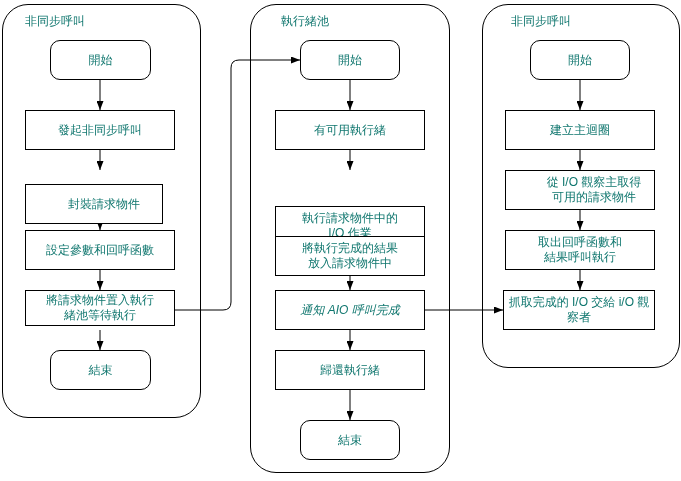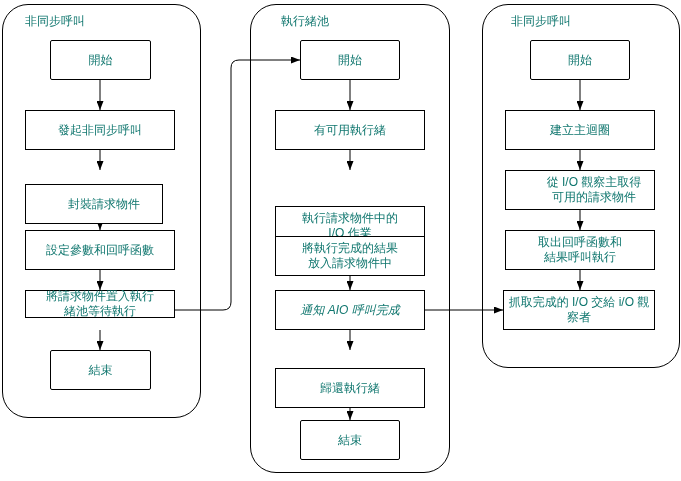--- a/index.html
+++ b/index.html
@@ -35,21 +35,21 @@
     position: absolute;
     border: 1px solid #000000;
     background: #ffffff;
     box-sizing: border-box;
     display: flex;
     align-items: center;
     justify-content: center;
     text-align: center;
     z-index: 3;
   }
-  .node.rounded { border-radius: 2px; }
+  .node.rounded { border-radius: 10px; }
   .node-label {
     font-size: 12px;
     line-height: 15px;
     white-space: pre-line;
   }
 </style>
 </head>
 <body>
 
 <div class="canvas">
@@ -100,21 +100,21 @@
   </div>
   <div class="node" style="left:25px; top:110px; width:150px; height:40px;">
     <span class="node-label">發起非同步呼叫</span>
   </div>
   <div class="node" style="left:25px; top:184px; width:138px; height:40px;padding-left:20px;">
     <span class="node-label">封裝請求物件</span>
   </div>
   <div class="node" style="left:25px; top:230px; width:150px; height:40px;">
     <span class="node-label">設定參數和回呼函數</span>
   </div>
-  <div class="node" style="left:25px; top:290px; width:150px; height:28px;">
+  <div class="node" style="left:25px; top:290px; width:150px; height:36px;">
     <span class="node-label">將請求物件置入執行
 緒池等待執行</span>
   </div>
   <div class="node rounded" style="left:50px; top:350px; width:101px; height:40px;">
     <span class="node-label">結束</span>
   </div>
 
   <div class="node rounded" style="left:300px; top:40px; width:100px; height:40px;">
     <span class="node-label">開始</span>
   </div>
@@ -125,21 +125,21 @@
     <span class="node-label">執行請求物件中的
 I/O 作業</span>
   </div>
   <div class="node" style="left:275px; top:230px; width:150px; height:40px;margin-top:6px;">
     <span class="node-label">將執行完成的結果
 放入請求物件中</span>
   </div>
   <div class="node" style="left:275px; top:290px; width:150px; height:40px;font-style:italic;">
     <span class="node-label">通知 AIO 呼叫完成</span>
   </div>
-  <div class="node" style="left:275px; top:368px; width:150px; height:40px;">
+  <div class="node" style="left:275px; top:350px; width:150px; height:40px;">
     <span class="node-label">歸還執行緒</span>
   </div>
   <div class="node rounded" style="left:300px; top:420px; width:100px; height:40px;">
     <span class="node-label">結束</span>
   </div>
 
   <div class="node rounded" style="left:530px; top:40px; width:100px; height:40px;">
     <span class="node-label">開始</span>
   </div>
   <div class="node" style="left:505px; top:110px; width:150px; height:40px;">

